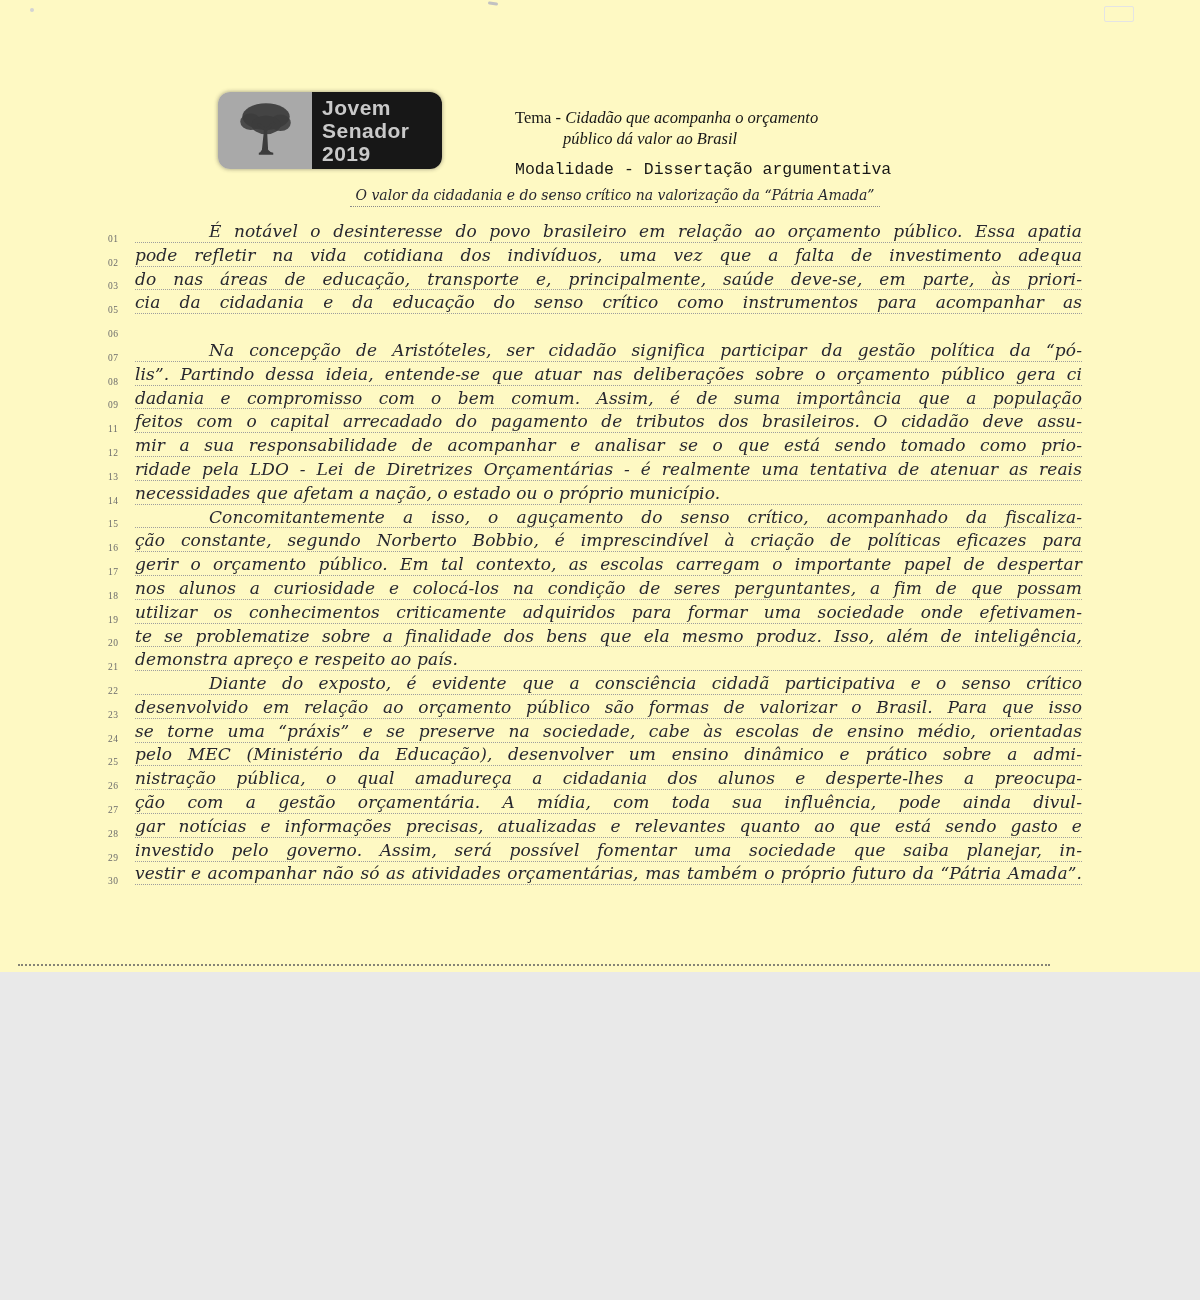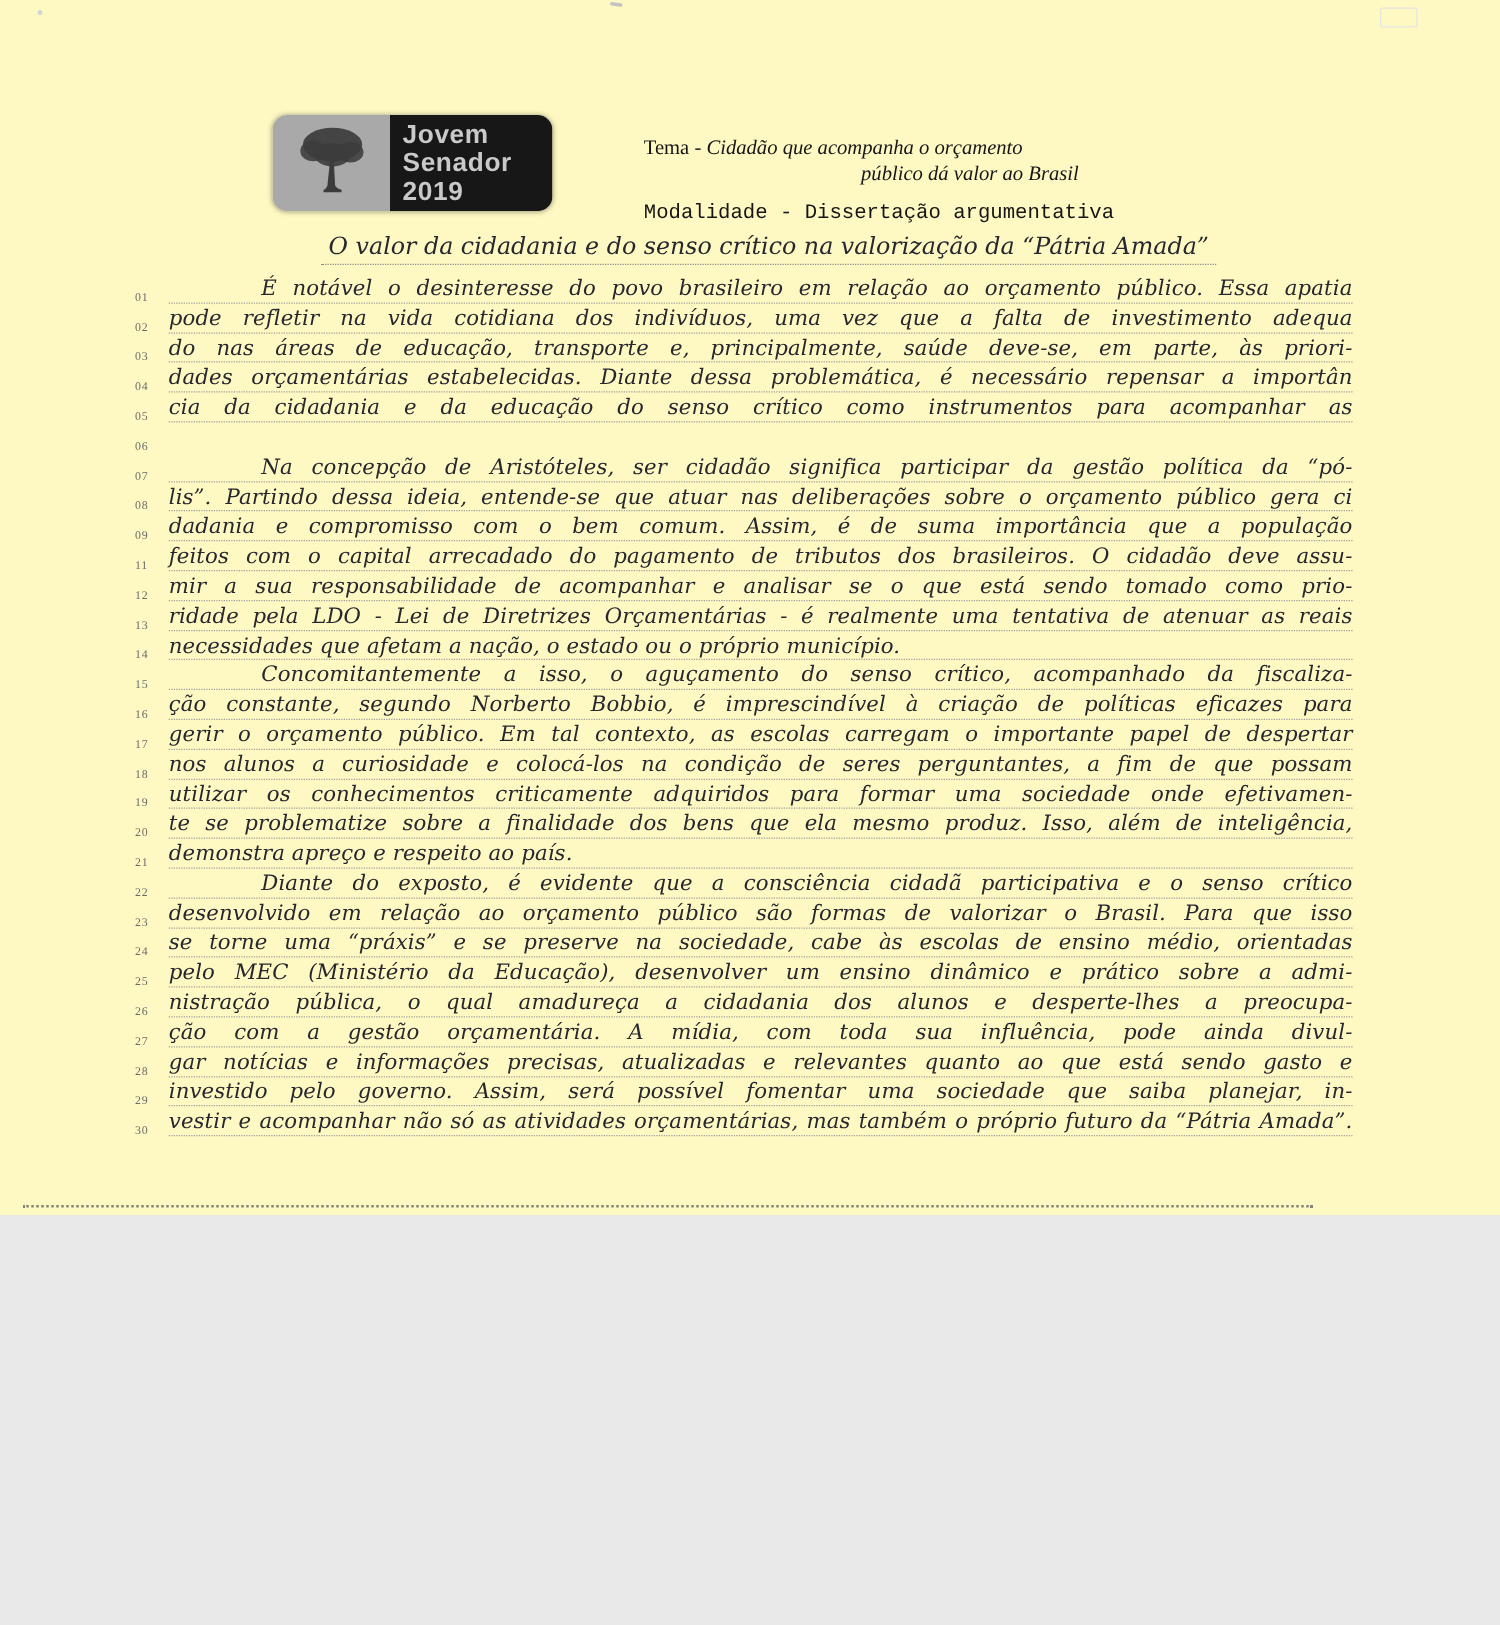--- a/index.html
+++ b/index.html
@@ -11,27 +11,27 @@
   .logo{position:absolute;left:218px;top:92px;width:224px;height:77px;border-radius:12px;
         display:flex;overflow:hidden;box-shadow:0 0 4px rgba(40,40,40,.45);}
   .logo-left{width:94px;background:#a9a9a9;display:flex;align-items:center;justify-content:center;}
   .logo-right{flex:1;background:#171717;color:#c9c9c9;display:flex;flex-direction:column;
         justify-content:center;padding-left:10px;font-family:"Liberation Sans",sans-serif;
         font-weight:bold;font-size:21px;line-height:1.1;letter-spacing:.5px;}
 
   
   .hdr{position:absolute;left:515px;top:108px;width:380px;color:#161616;font-size:16.5px;line-height:1.25;}
   .hdr em{font-style:italic;}
-  .tema-line2{margin-left:48px;text-align:right;width:300px;}
+  .tema-line2{margin-left:48px;text-align:left;width:300px;}
   .modalidade{margin-top:11px;font-family:Liberation Mono, monospace;}
 
   
   .essay-title{position:absolute;left:135px;right:105px;top:186px;text-align:center;}
   .essay-title span{display:inline-block;font-family:"DejaVu Serif",serif;font-style:italic;
-        font-size:19px;color:var(--ink);border-bottom:1px dotted #8a8a8a;padding:0 6px 3px;}
+        font-size:14px;color:var(--ink);border-bottom:1px dotted #8a8a8a;padding:0 6px 3px;}
 
   
   .lines{position:absolute;left:108px;right:118px;top:219px;}
   .line-row{display:flex;height:23.8px;align-items:flex-end;}
   .line-num{width:27px;flex:0 0 27px;font-size:9.5px;color:var(--numcol);letter-spacing:.6px;
         transform:translateY(1px);}
   .line-text{flex:1;border-bottom:1px dotted var(--rule);padding-bottom:1px;
         font-family:"DejaVu Serif",serif;font-style:italic;font-size:17px;line-height:1.05;
         color:var(--ink);letter-spacing:.1px;white-space:nowrap;overflow:visible;}
   .line-text.fill{text-align:justify;text-align-last:justify;white-space:normal;}
@@ -102,24 +102,20 @@
       </div>
       <div class="line-row">
         <span class="line-num">02</span>
         <span class="line-text fill">pode refletir na vida cotidiana dos indivíduos, uma vez que a falta de investimento adequa</span>
       </div>
       <div class="line-row">
         <span class="line-num">03</span>
         <span class="line-text fill">do nas áreas de educação, transporte e, principalmente, saúde deve-se, em parte, às priori-</span>
       </div>
       <div class="line-row">
-        <span class="line-num">04</span>
-        <span class="line-text fill">dades orçamentárias estabelecidas. Diante dessa problemática, é necessário repensar a importân</span>
-      </div>
-      <div class="line-row">
         <span class="line-num">05</span>
         <span class="line-text fill">cia da cidadania e da educação do senso crítico como instrumentos para acompanhar as</span>
       </div>
       <div class="line-row">
         <span class="line-num">06</span>
       </div>
       <div class="line-row">
         <span class="line-num">07</span>
         <span class="line-text fill indent">Na concepção de Aristóteles, ser cidadão significa participar da gestão política da “pó-</span>
       </div>

